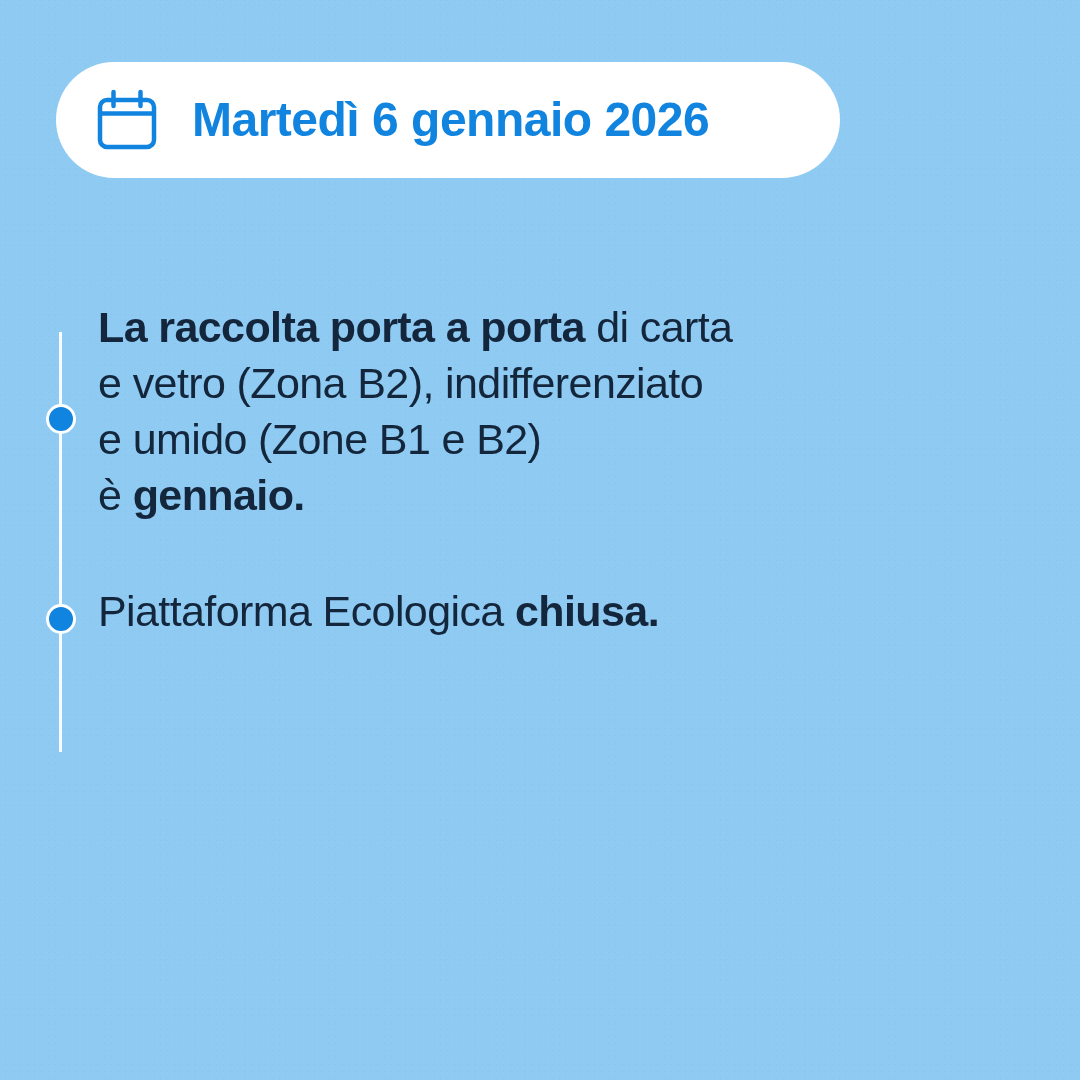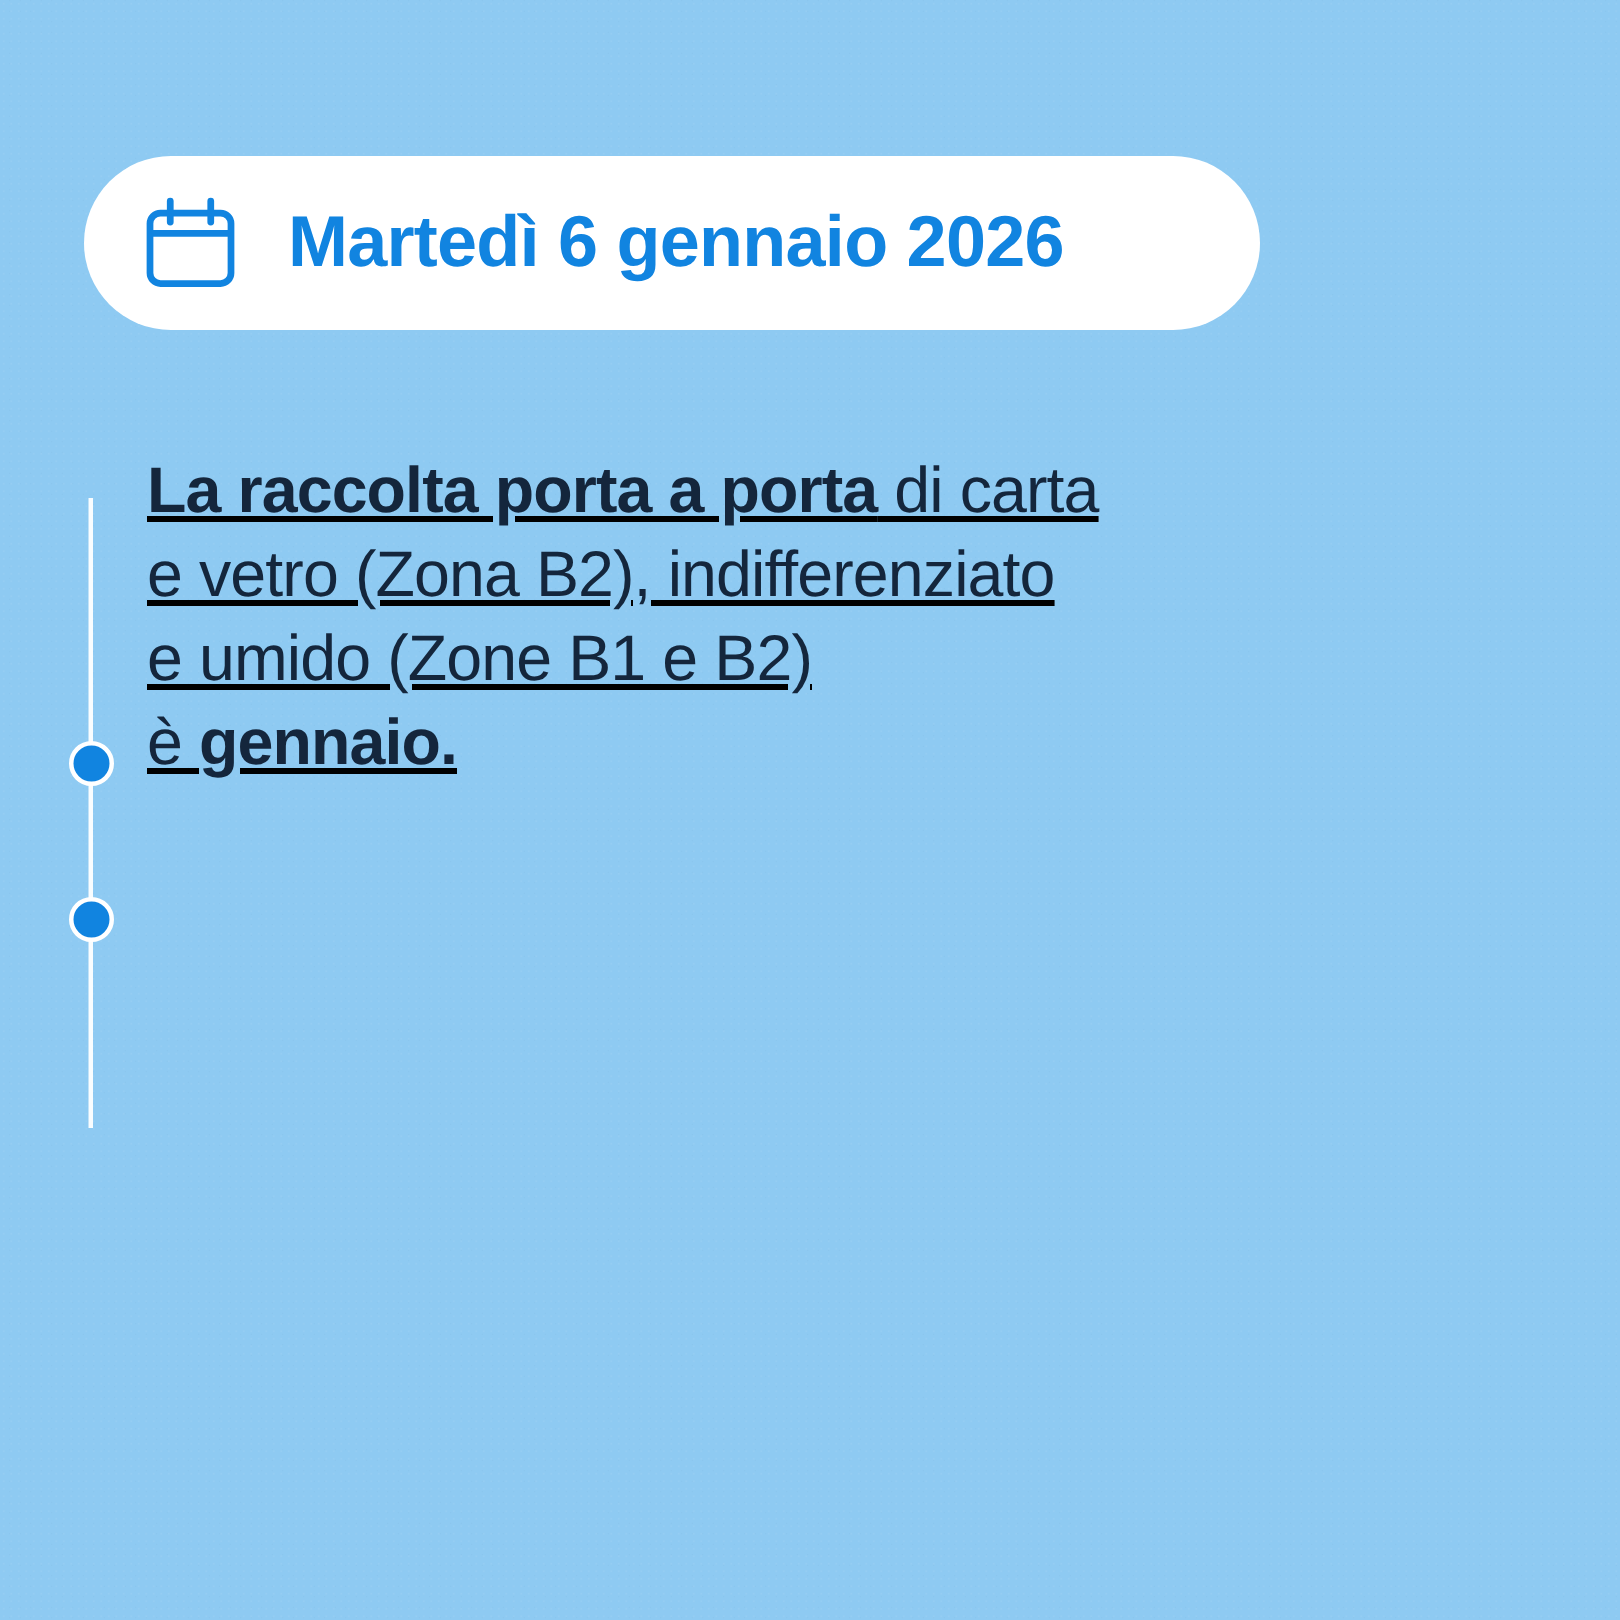--- a/index.html
+++ b/index.html
@@ -34,21 +34,20 @@
     left: 56px;
     top: 62px;
     width: 784px;
     height: 116px;
     background: #FFFFFF;
     border-radius: 58px;
     display: flex;
     align-items: center;
     box-sizing: border-box;
     padding-left: 40px;
-    margin-top: 42px;
   }
   .cal-icon {
     width: 62px;
     height: 62px;
     flex: 0 0 62px;
     position: relative;
     margin-right: 34px;
   }
   .cal-icon svg { display: block; }
 
@@ -74,22 +73,21 @@
     top: 32px;
     width: 3px;
     height: 420px;
     background: #FFFFFF;
     opacity: 0.95;
   }
 
   .item {
     position: relative;
     display: flex;
-    align-items: flex-end;
-    text-decoration: underline;
+    align-items: center;
   }
   .bullet {
     position: relative;
     z-index: 2;
     flex: 0 0 30px;
     width: 30px;
     height: 30px;
     border-radius: 50%;
     background: #1184E0;
     border: 3px solid #FFFFFF;
@@ -135,14 +133,15 @@
       <b>La raccolta porta a porta</b> di carta<br>
       e vetro (Zona B2), indifferenziato<br>
       e umido (Zone B1 e B2)<br>
       è <b>gennaio.</b>
     </div>
   </div>
 
 
   <div class="item item-3">
     <span class="bullet"></span>
+    <div class="item-text"><span>Piattaforma Ecologica </span><b>chiusa.</b></div>
   </div>
 </div>
 
 </body></html>

